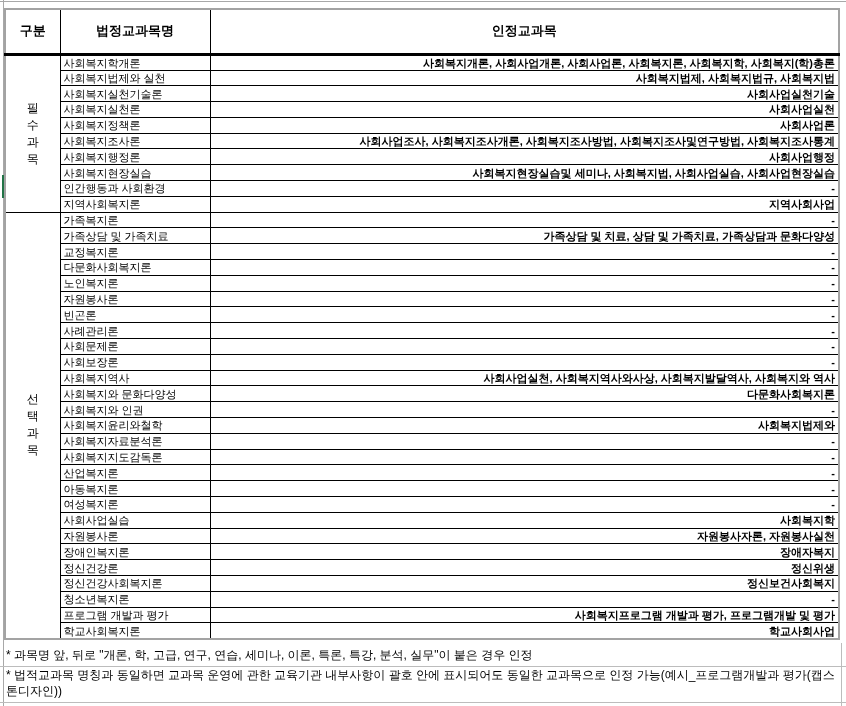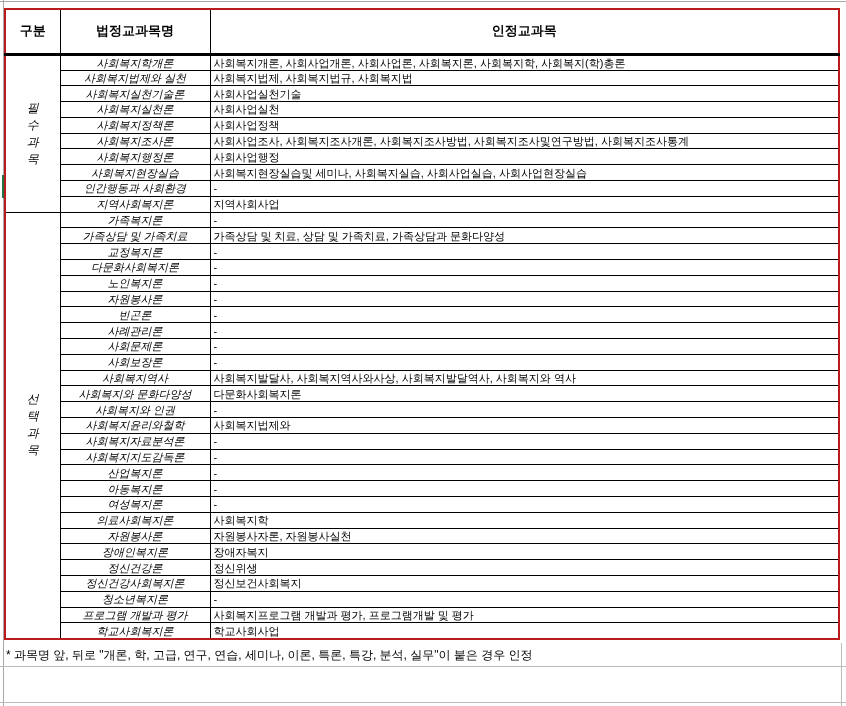--- a/index.html
+++ b/index.html
@@ -14,44 +14,44 @@
   .gl-fn-mid { left: 0; top: 666px; width: 846px; height: 1px; background:#bcbcbc; }
   .gl-bottom { left: 0; top: 702px; width: 846px; height: 1px; background:#bcbcbc; }
   .gl-right  { left: 841px; top: 643px; width: 1px; height: 63px; background:#bcbcbc; }
 
   
   .marker { position: absolute; left: 2px; top: 175px; width: 4px; height: 23px; background: #217346; }
 
   table.curriculum {
     position: absolute; left: 4px; top: 8px; width: 670px;
     border-collapse: collapse; table-layout: fixed;
-    border: 2px solid #b91c1c;
+    border: 2px solid #a3a3a3;
   }
   col.c-cat   { width: 55px; }
   col.c-legal { width: 150px; }
   col.c-recog { width: 629px; }
 
   thead th {
     border: 1px solid #000; border-bottom: 3px solid #000;
     height: 45px; font-size: 13px; font-weight: bold; text-align: center;
     padding: 0 2px; background: #fff;
   }
   tbody td {
     border: 1px solid #000; height: 15.8px;
     font-size: 11px; line-height: 14px; padding: 0 3px;
     white-space: nowrap; overflow: hidden; background: #fff;
   }
-  td.cell-legal { text-align: center; font-style: italic; }
-  td.cell-recog { text-align: left; }
+  td.cell-legal { text-align: left; }
+  td.cell-recog { text-align: right; font-weight: bold; }
   td.cell-cat {
     text-align: center; vertical-align: middle; font-size: 12px;
   }
   td.cell-cat .vtext {
     display: inline-block; width: 14px; word-break: break-all;
-    line-height: 17px; letter-spacing: 0; white-space: normal; font-style: italic;
+    line-height: 17px; letter-spacing: 0; white-space: normal;
   }
 
   .footnote {
     position: absolute; left: 6px; width: 838px;
     font-size: 12px; line-height: 15.5px; background: transparent;
   }
   .fn-1 { top: 648px; white-space: nowrap; }
   .fn-2 { top: 668px; white-space: normal; width: 834px; }
 </style>
 </head>
@@ -93,33 +93,33 @@
         <tr>
           <td class="cell-legal">사회복지실천기술론</td>
           <td class="cell-recog">사회사업실천기술</td>
         </tr>
         <tr>
           <td class="cell-legal">사회복지실천론</td>
           <td class="cell-recog">사회사업실천</td>
         </tr>
         <tr>
           <td class="cell-legal">사회복지정책론</td>
-          <td class="cell-recog">사회사업정책</td>
+          <td class="cell-recog">사회사업론</td>
         </tr>
         <tr>
           <td class="cell-legal">사회복지조사론</td>
           <td class="cell-recog">사회사업조사, 사회복지조사개론, 사회복지조사방법,  사회복지조사및연구방법, 사회복지조사통계</td>
         </tr>
         <tr>
           <td class="cell-legal">사회복지행정론</td>
           <td class="cell-recog">사회사업행정</td>
         </tr>
         <tr>
           <td class="cell-legal">사회복지현장실습</td>
-          <td class="cell-recog">사회복지현장실습및 세미나, 사회복지실습, 사회사업실습, 사회사업현장실습</td>
+          <td class="cell-recog">사회복지현장실습및 세미나, 사회복지법, 사회사업실습, 사회사업현장실습</td>
         </tr>
         <tr>
           <td class="cell-legal">인간행동과 사회환경</td>
           <td class="cell-recog">-</td>
         </tr>
         <tr>
           <td class="cell-legal">지역사회복지론</td>
           <td class="cell-recog">지역사회사업</td>
         </tr>
         <tr>
@@ -158,21 +158,21 @@
         <tr>
           <td class="cell-legal">사회문제론</td>
           <td class="cell-recog">-</td>
         </tr>
         <tr>
           <td class="cell-legal">사회보장론</td>
           <td class="cell-recog">-</td>
         </tr>
         <tr>
           <td class="cell-legal">사회복지역사</td>
-          <td class="cell-recog">사회복지발달사, 사회복지역사와사상, 사회복지발달역사, 사회복지와 역사</td>
+          <td class="cell-recog">사회사업실천, 사회복지역사와사상, 사회복지발달역사, 사회복지와 역사</td>
         </tr>
         <tr>
           <td class="cell-legal">사회복지와 문화다양성</td>
           <td class="cell-recog">다문화사회복지론</td>
         </tr>
         <tr>
           <td class="cell-legal">사회복지와 인권</td>
           <td class="cell-recog">-</td>
         </tr>
         <tr>
@@ -193,21 +193,21 @@
         </tr>
         <tr>
           <td class="cell-legal">아동복지론</td>
           <td class="cell-recog">-</td>
         </tr>
         <tr>
           <td class="cell-legal">여성복지론</td>
           <td class="cell-recog">-</td>
         </tr>
         <tr>
-          <td class="cell-legal">의료사회복지론</td>
+          <td class="cell-legal">사회사업실습</td>
           <td class="cell-recog">사회복지학</td>
         </tr>
         <tr>
           <td class="cell-legal">자원봉사론</td>
           <td class="cell-recog">자원봉사자론, 자원봉사실천</td>
         </tr>
         <tr>
           <td class="cell-legal">장애인복지론</td>
           <td class="cell-recog">장애자복지</td>
         </tr>
@@ -228,14 +228,15 @@
           <td class="cell-recog">사회복지프로그램 개발과 평가, 프로그램개발 및 평가</td>
         </tr>
         <tr>
           <td class="cell-legal">학교사회복지론</td>
           <td class="cell-recog">학교사회사업</td>
         </tr>
       </tbody>
   </table>
 
   <div class="footnote fn-1">* 과목명 앞, 뒤로 "개론, 학, 고급, 연구, 연습, 세미나, 이론, 특론, 특강, 분석, 실무"이 붙은 경우 인정</div>
+  <div class="footnote fn-2">* 법적교과목 명칭과 동일하면 교과목 운영에 관한 교육기관 내부사항이 괄호 안에 표시되어도 동일한 교과목으로 인정 가능(예시_프로그램개발과 평가(캡스톤디자인))</div>
 
 </div>
 
 </body></html>

